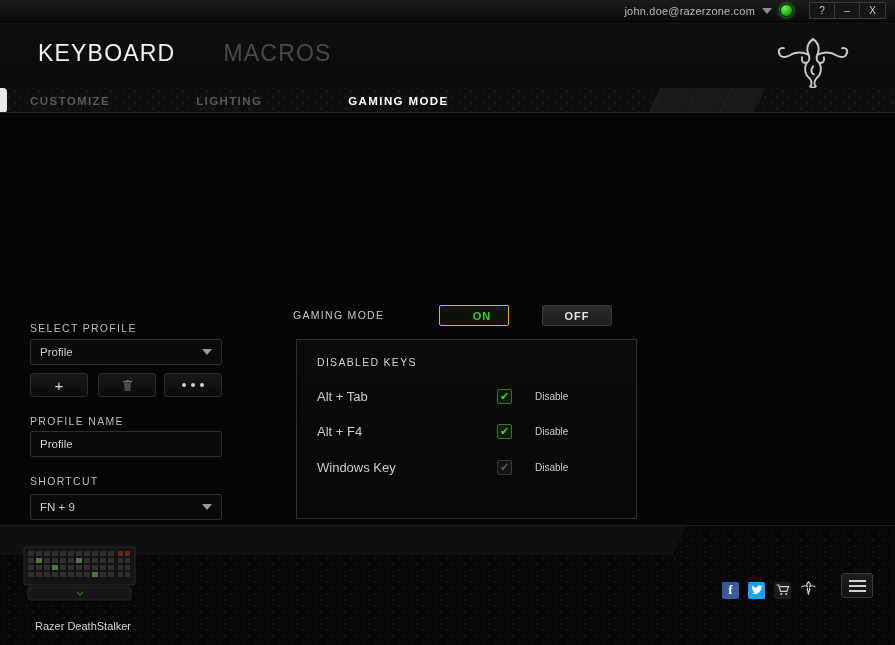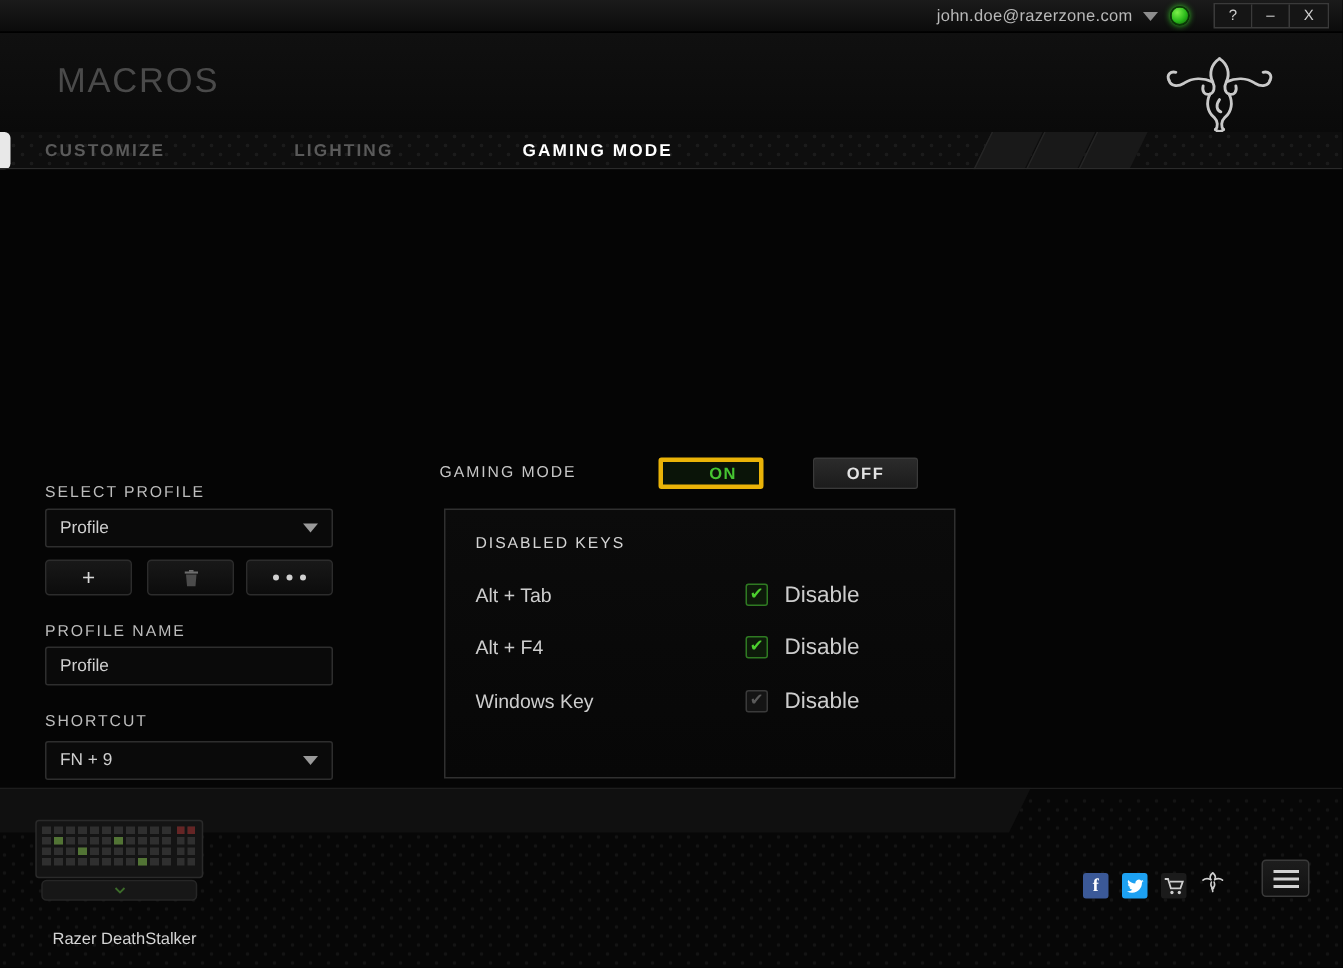--- a/index.html
+++ b/index.html
@@ -125,32 +125,32 @@
   }
   #folder-icon{ position:absolute;right:8px;top:6px; }
 
   
   #gm-label{ position:absolute;left:293px;top:196px;font-size:10.5px;color:#c8c8c8;letter-spacing:1.3px; }
   .tgl{
     position:absolute;top:192px;width:70px;height:21px;border-radius:2px;
     display:flex;align-items:center;justify-content:center;
     font-size:11px;font-weight:bold;letter-spacing:1px;
   }
-  #tgl-on{ left:439px;background:#0a1408;border:3px solid #eab308;color:#46c431;padding-left:16px; }
+  #tgl-on{ left:439px;background:#0a1408;border:1px solid #eab308;color:#46c431;padding-left:16px; }
   #tgl-off{ left:514px;background:linear-gradient(to bottom,#2b2b2b,#1c1c1c);border:1px solid #3a3a3a;color:#e4e4e4;margin-left:28px; }
 
   #dk-panel{
     position:absolute;left:296px;top:226px;width:341px;height:180px;
     background:linear-gradient(to bottom,#0b0b0b,#070707);
     border:1px solid #303030;
   }
   #dk-title{ position:absolute;left:20px;top:16px;font-size:10.5px;color:#d4d4d4;letter-spacing:1.3px; }
   .dk-row{ position:absolute;left:20px;width:258px;height:18px;display:flex;align-items:center; }
   .dk-name{ font-size:13px;color:#cdcdcd;width:180px; }
-  .dk-dis{ font-size:15px;color:#cdcdcd;margin-left:11px; }
+  .dk-dis{ font-size:10px;color:#cdcdcd;margin-left:23px; }
 
   
   #footer{ position:absolute;left:0;top:525px;width:895px;height:120px;background:#070707;overflow:hidden; }
   #footer-tex{
     position:absolute;left:0;top:6px;width:895px;height:114px;
     background-image:
       radial-gradient(circle at 3px 3px, rgba(255,255,255,.05) 1.1px, transparent 1.4px),
       radial-gradient(circle at 9px 9px, rgba(255,255,255,.05) 1.1px, transparent 1.4px);
     background-size:12px 12px,12px 12px;
   }
@@ -188,20 +188,21 @@
   <span id="status-dot"></span>
   <div id="winbtns">
     <div class="winbtn">?</div>
     <div class="winbtn">–</div>
     <div class="winbtn">X</div>
   </div>
 </div>
 
 <div id="header">
   <div id="maintabs">
+    <div class="maintab active">KEYBOARD</div>
     <div class="maintab inactive">MACROS</div>
   </div>
 
   <svg id="razer-logo" viewBox="0 0 100 66">
     <g fill="none" stroke="#c9c9c9" stroke-width="2.1" stroke-linecap="round" stroke-linejoin="round">
       <path d="M50 10 C44 14,42 21,45 27 C47 31,46 35,43 36 C39 37,37 34,38 30"></path>
       <path d="M50 10 C56 14,58 21,55 27 C53 31,54 35,57 36 C61 37,63 34,62 30"></path>
       <path d="M45 27 C38 24,30 24,24 28 C19 31,14 30,13 26"></path>
       <path d="M55 27 C62 24,70 24,76 28 C81 31,86 30,87 26"></path>
       <path d="M43 36 C40 42,41 49,46 53 C49 56,49 60,47 62"></path>

